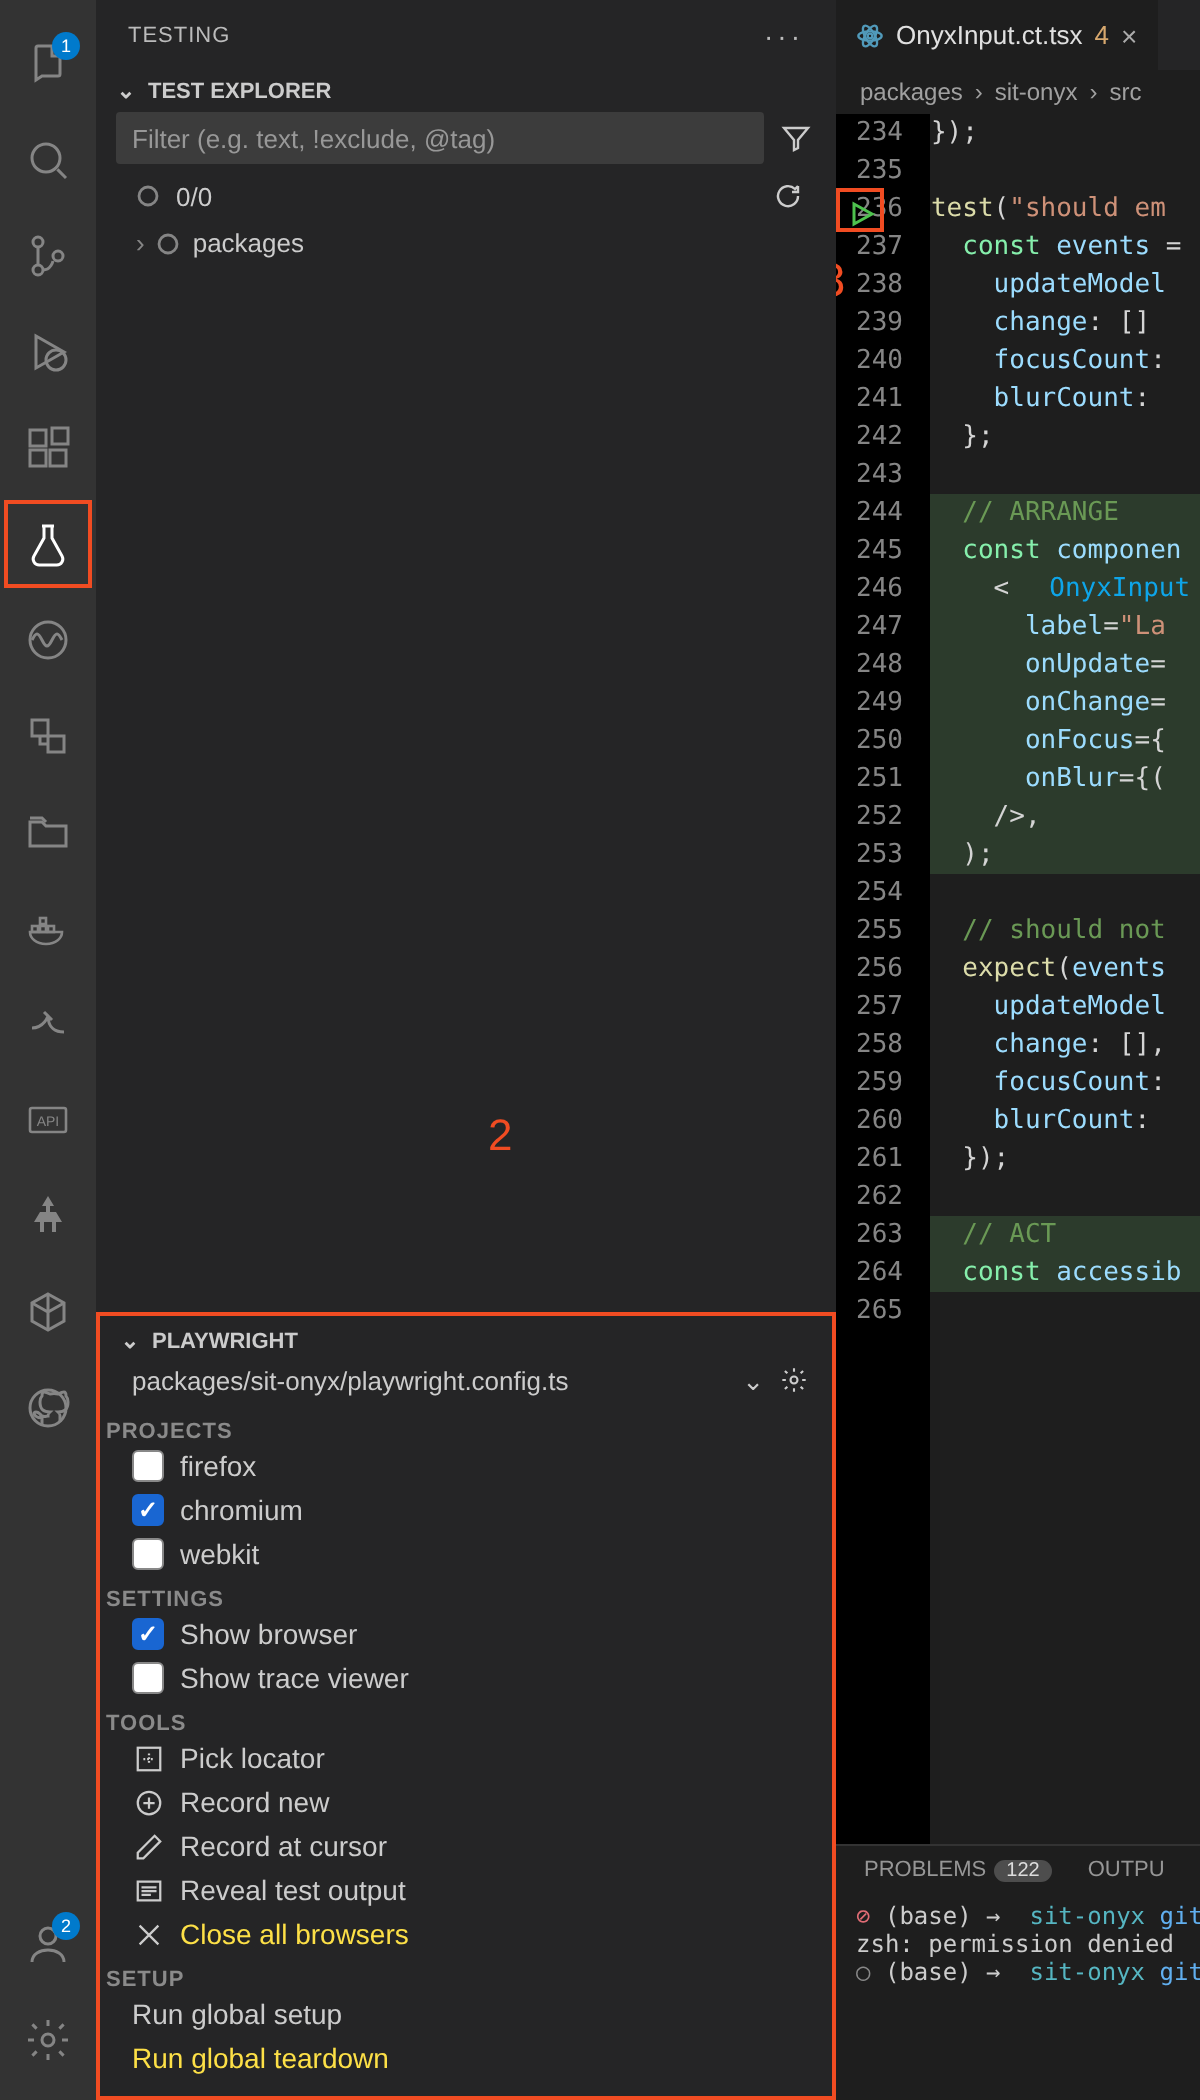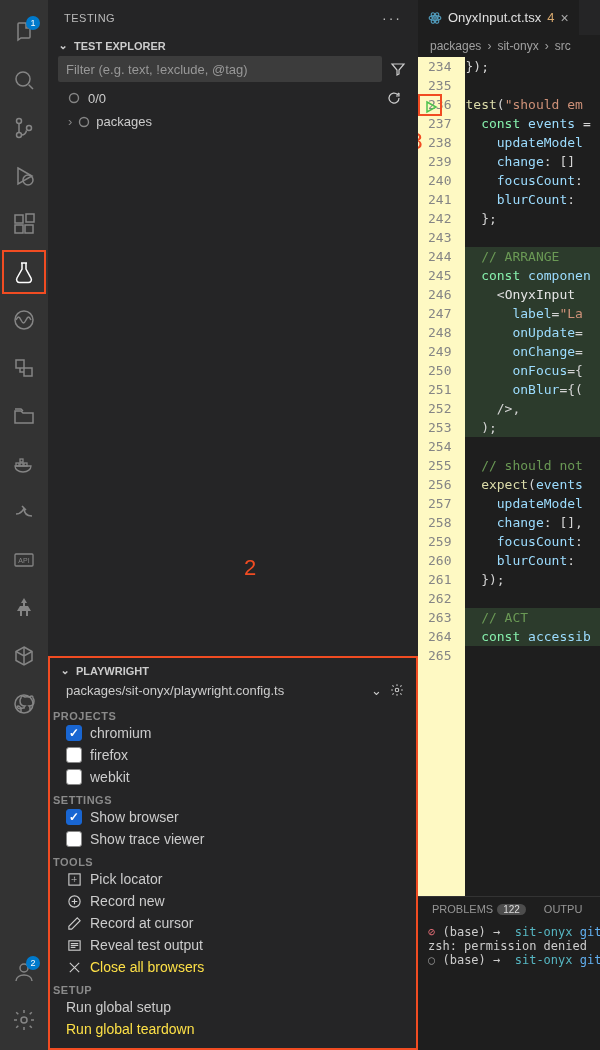--- a/index.html
+++ b/index.html
@@ -118,35 +118,35 @@
     border-right: 1px solid #252526; font-size: 13px;
   }
   .tab .mod { color: #d7a86e; font-size: 13px; }
   .tab-close { color: #aaaaaa; font-size: 14px; cursor: pointer; }
   .breadcrumbs {
     padding: 4px 12px; font-size: 12px; color: #a0a0a0;
     display: flex; align-items: center; gap: 6px;
   }
   .code-wrap { flex:1; display: flex; font-family: Menlo, Consolas, monospace; font-size: 13px; overflow:hidden; position:relative; }
   .gutter {
-    background: #fef9c3; color: #858585; text-align: left;
+    background: #000000; color: #858585; text-align: left;
     padding: 0 14px 0 10px; user-select: none;
     line-height: 19px; overflow:hidden;
   }
   .gutter .gl { height:19px; position:relative; }
   .code {
     white-space: pre; line-height: 19px; overflow:hidden; flex:1;
     background:#1e1e1e;
   }
   .code .ln { height:19px; } .fn{color:#dcdcaa;} .vr{color:#9cdcfe;}
-  .st{color:#ce9178;} .cm{color:#6a9955;} .tp{color:#e5e5e5;}
+  .st{color:#ce9178;} .cm{color:#6a9955;} .tp{color:#0ea5e9;margin-left:20px;}
   .dk{color:#86efac;} .pn{color:#d4d4d4;}
   .hl{ background:#2c3b2c; display:block; }
   .terminal {
-    height: 154px; background: #1e1e1e; border-top:1px solid #333;
+    height: 128px; background: #1e1e1e; border-top:1px solid #333;
     display:flex; flex-direction:column;
   }
   .term-tabs {
     display:flex; align-items:center; gap:18px; padding:6px 14px; font-size:11px;
     color:#969696;
   }
   .term-tabs .badge2 {
     background:#4d4d4d; color:#ddd; border-radius:8px; padding:0 6px; font-size:10px; margin-left:4px;
   }
   .term-body {
@@ -327,26 +327,26 @@
               <circle cx="12" cy="12" r="3"></circle>
               <path d="M12 2v3m0 14v3M4.2 4.2l2.1 2.1m11.4 11.4 2.1 2.1M2 12h3m14 0h3M4.2 19.8l2.1-2.1m11.4-11.4 2.1-2.1"></path>
             </svg>
         </span>
       </span>
     </div>
 
     <div class="pw-section">PROJECTS</div>
     <div id="pw-projects">
         <div class="pw-row">
+          <span class="checkbox"></span>
+          <span>firefox</span>
+        </div>
+        <div class="pw-row">
           <span class="checkbox checked"></span>
           <span>chromium</span>
-        </div>
-        <div class="pw-row">
-          <span class="checkbox"></span>
-          <span>firefox</span>
         </div>
         <div class="pw-row">
           <span class="checkbox"></span>
           <span>webkit</span>
         </div>
       </div>
 
     <div class="pw-section">SETTINGS</div>
     <div id="pw-settings">
         <div class="pw-row">

